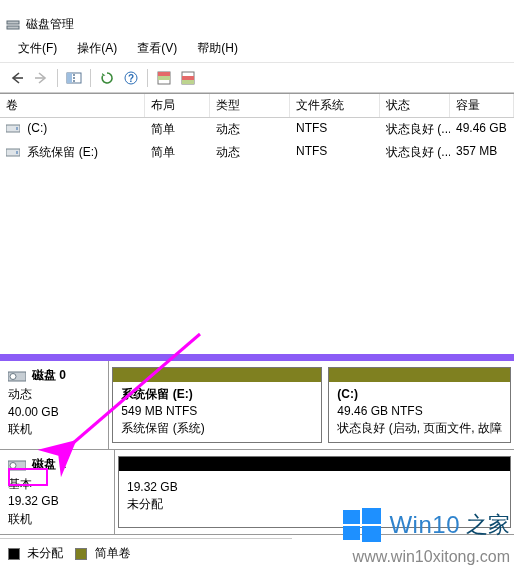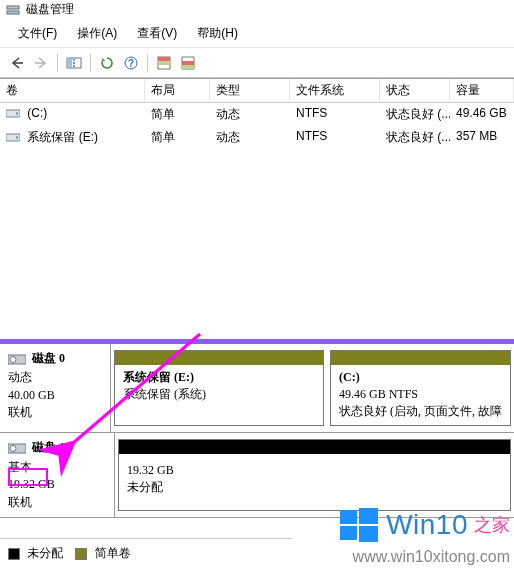--- a/index.html
+++ b/index.html
@@ -8,21 +8,21 @@
     font-family: "Microsoft YaHei", "Segoe UI", Tahoma, sans-serif;
     font-size: 12px;
     color: #000;
     background: #fff;
     width: 514px; height: 574px;
     overflow: hidden;
     position: relative;
   }
   .titlebar {
     display: flex; align-items: center;
-    padding: 1px 6px 4px 6px;
+    padding: 16px 6px 4px 6px;
   }
   .titlebar .icon { width: 14px; height: 14px; display: inline-flex; align-items: center; justify-content: center; margin-right: 6px; }
   .menubar {
     display: flex; gap: 12px;
     padding: 2px 8px 4px 8px;
     margin-left: 6px;
   }
   .menubar span { padding: 1px 4px; }
   .toolbar {
     display: flex; align-items: center;
@@ -53,21 +53,21 @@
   .col-lay { width: 65px; }
   .col-type { width: 80px; }
   .col-fs { width: 90px; }
   .col-state { width: 70px; }
   .col-cap { width: 64px; }
   .vol-list { background: #fff; }
   .vol-row { display: flex; }
   .drive-icon { width: 14px; height: 12px; display: inline-flex; vertical-align: middle; margin-right: 4px; }
   .vol-fill { height: 190px; background: #fff; }
 
-  .graph-area { border-top: 5px solid #8b5cf6; font-family: Liberation Serif, serif; }
+  .graph-area { border-top: 7px solid #8b5cf6; }
   .disk-row { display: flex; border-bottom: 1px solid #999; }
   .disk-info {
     width: 115px;
     border-right: 1px solid #999;
     padding: 6px 8px;
     line-height: 1.45;
   }
   .disk-info .hdd-head { display: flex; align-items: center; gap: 6px; font-weight: bold; margin-bottom: 2px; }
   .disk-parts { flex: 1; display: flex; }
   .part {
@@ -106,22 +106,22 @@
     border: 2px solid #ff00ff;
     pointer-events: none;
   }
   .watermark {
     position: absolute;
     right: 4px; bottom: 8px;
     font-family: "Segoe UI", Arial, sans-serif;
     text-align: right;
   }
   .watermark .wm-top { display: flex; align-items: center; justify-content: flex-end; gap: 6px; }
-  .wm-text1 { font-size: 28px; color: #2f83cd; letter-spacing: 0.5px; }
-  .wm-text2 { font-size: 18px; color: #ec4899; }
+  .wm-text1 { font-size: 24px; color: #2f83cd; letter-spacing: 0.5px; }
+  .wm-text2 { font-size: 22px; color: #0c4a6e; }
   .wm-url { font-size: 16px; color: #888; margin-top: 2px; }
   svg { display: block; }
 </style>
 </head>
 <body>
 
 <div class="titlebar">
   <span class="icon">
     <svg width="14" height="14">
         <rect x="1" y="3" width="12" height="3" fill="#bfc5c9" stroke="#5d6b75"></rect>
@@ -250,20 +250,21 @@
         <span>磁盘 0</span>
       </div>
       <div>动态</div>
       <div>40.00 GB</div>
       <div>联机</div>
     </div>
     <div class="disk-parts">
       <div class="part" style="width:210px">
         <div class="topbar olive"></div>
         <div><b>系统保留  (E:)</b></div>
+        <div>549 MB NTFS</div>
         <div>系统保留 (系统)</div>
       </div>
       <div class="part" style="flex:1">
         <div class="topbar olive"></div>
         <div><b>(C:)</b></div>
         <div>49.46 GB NTFS</div>
         <div>状态良好 (启动, 页面文件, 故障</div>
       </div>
     </div>
   </div>

